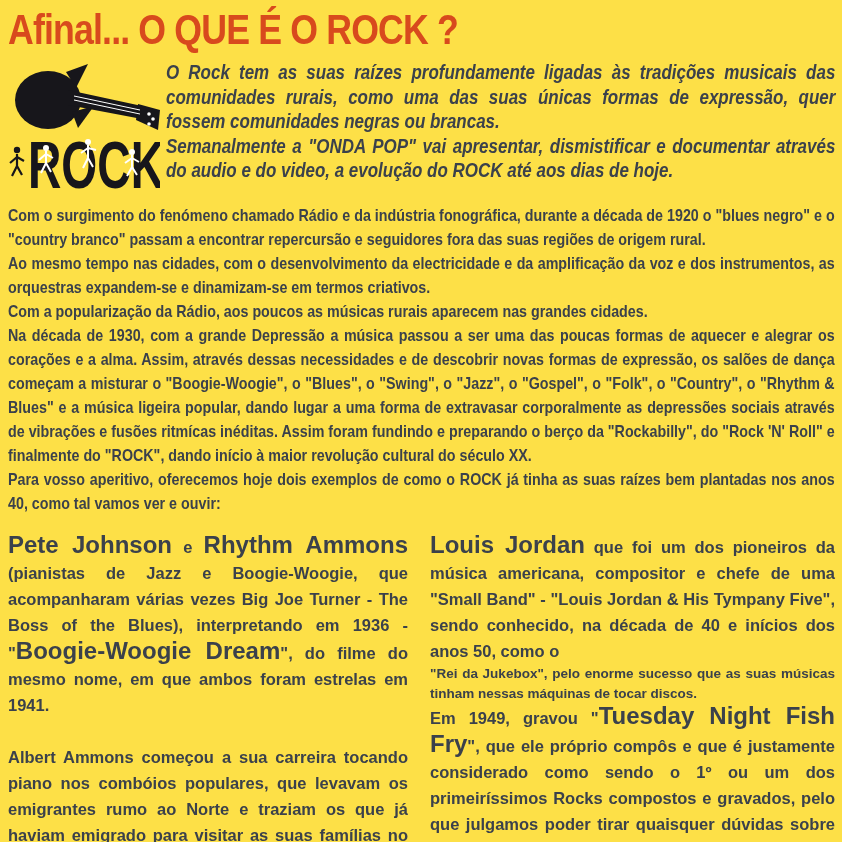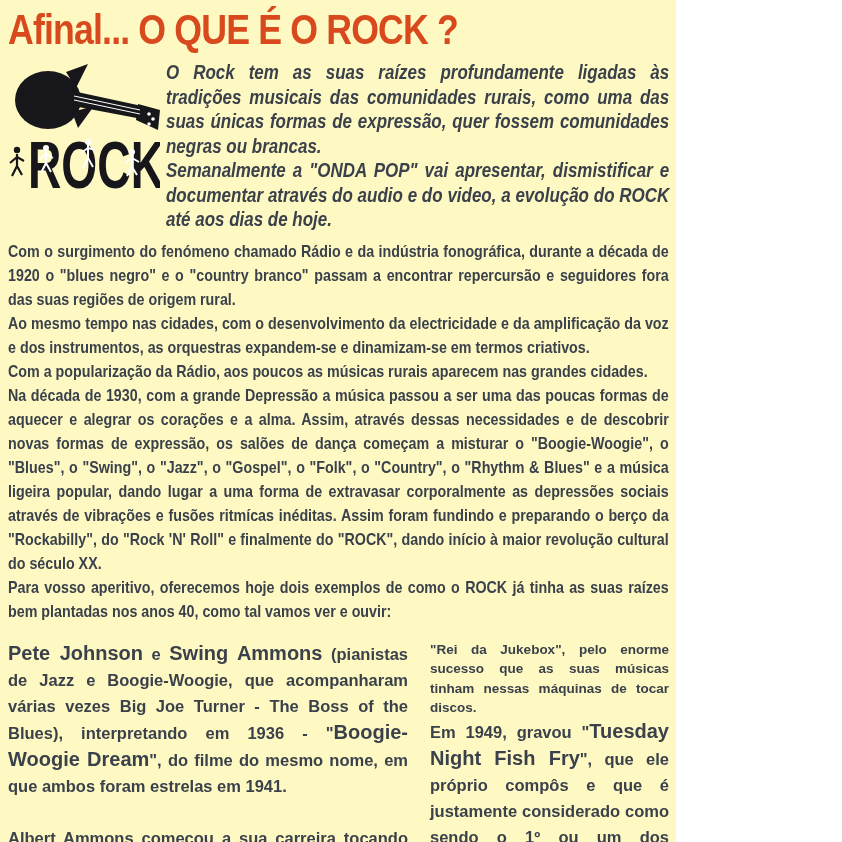--- a/index.html
+++ b/index.html
@@ -1,17 +1,17 @@
 <!DOCTYPE html>
 <html style="--title: #d84a1d; --text: #3b414b; --logo: #17161b; --background: #ffffff;"><head>
 <meta charset="utf-8">
 <style>
   html,body{margin:0;padding:0;background:#ffffff;}
   body{width:842px;height:842px;font-family:"Liberation Sans",sans-serif;}
-  .page{width:676px;height:842px;overflow:hidden;padding:4px 7px 2px 8px;box-sizing:border-box;background:#fef9c3;}
+  .page{width:842px;height:842px;overflow:hidden;padding:4px 7px 2px 8px;box-sizing:border-box;background:#fde047;}
 
   .title{
     margin:4px 0 8px 0;
     font-size:42px;
     font-weight:bold;
     letter-spacing:-1px;
     color:var(--title,#d84a1d);
     transform:scaleX(.85);
     transform-origin:0 0;
     width:118%;
@@ -56,21 +56,21 @@
   .col{color:var(--text,#3b414b);font-weight:bold;}
   .col-left{flex:0 0 400px;margin-right:22px;}
   .col-right{flex:1;}
   .col p{
     margin:0;
     font-size:16.5px;
     line-height:26px;
     text-align:justify;
   }
   .col p.gap-after{margin-bottom:26px;}
-  .big{font-size:20px;margin-top:24px;}
+  .big{font-size:24px;margin-top:24px;}
   .small-text{font-size:13.5px !important;line-height:19.5px !important;}
 </style>
 </head>
 <body>
 
 <div class="page">
 
   <h1 class="title">Afinal... O QUE É O ROCK ?</h1>
 
   <div class="header-row">
@@ -125,26 +125,29 @@
       <p>Ao mesmo tempo nas cidades, com o desenvolvimento da electricidade e da amplificação da voz e dos instrumentos, as orquestras expandem-se e dinamizam-se em termos criativos.</p>
       <p>Com a popularização da Rádio, aos poucos as músicas rurais aparecem nas grandes cidades.</p>
       <p>Na década de 1930, com a grande Depressão a música passou a ser uma das poucas formas de aquecer e alegrar os corações e a alma. Assim, através dessas necessidades e de descobrir novas formas de expressão, os salões de dança começam a misturar o "Boogie-Woogie", o "Blues", o "Swing", o "Jazz", o "Gospel", o "Folk", o "Country", o "Rhythm &amp; Blues" e a música ligeira popular, dando lugar a uma forma de extravasar corporalmente as depressões sociais através de vibrações e fusões ritmícas inéditas. Assim foram fundindo e preparando o berço da "Rockabilly", do "Rock 'N' Roll" e finalmente do "ROCK", dando início à maior revolução cultural do século XX.</p>
       <p>Para vosso aperitivo, oferecemos hoje dois exemplos de como o ROCK já tinha as suas raízes bem plantadas nos anos 40, como tal vamos ver e ouvir:</p>
     </div>
   </div>
 
   <div class="columns">
     <div class="col col-left">
       <p class="gap-after">
-        <span class="big">Pete Johnson</span><span> e </span><span class="big">Swing Ammons</span><span> (pianistas de Jazz e Boogie-Woogie, que acompanharam várias vezes Big Joe Turner - The Boss of the Blues), interpretando em 1936 - "</span><span class="big">Boogie-Woogie Dream</span><span>", do filme do mesmo nome, em que ambos foram estrelas em 1941.</span>
+        <span class="big">Pete Johnson</span><span> e </span><span class="big">Rhythm Ammons</span><span> (pianistas de Jazz e Boogie-Woogie, que acompanharam várias vezes Big Joe Turner - The Boss of the Blues), interpretando em 1936 - "</span><span class="big">Boogie-Woogie Dream</span><span>", do filme do mesmo nome, em que ambos foram estrelas em 1941.</span>
       </p>
       <p>Albert Ammons começou a sua carreira tocando piano nos combóios populares, que levavam os emigrantes rumo ao Norte e traziam os que já haviam emigrado para visitar as suas famílias no Sul.</p>
 
     </div>
     <div class="col col-right">
+      <p>
+        <span class="big">Louis Jordan</span><span> que foi um dos pioneiros da música americana, compositor e chefe de uma "Small Band" - "Louis Jordan &amp; His Tympany Five", sendo conhecido, na década de 40 e inícios dos anos 50, como o</span>
+      </p>
       <p class="small-text">"Rei da Jukebox", pelo enorme sucesso que as suas músicas tinham nessas máquinas de tocar discos.</p>
       <p>
         <span>Em 1949, gravou "</span><span class="big">Tuesday Night Fish Fry</span><span>", que ele próprio compôs e que é justamente considerado como sendo o 1º ou um dos primeiríssimos Rocks compostos e gravados, pelo que julgamos poder tirar quaisquer dúvidas sobre o assunto, assistindo à sua fiel interpretação ao vivo dessa composição no progama "The Beat", em 1966.</span>
       </p>
     </div>
   </div>
 
 </div>
 
 </body></html>

